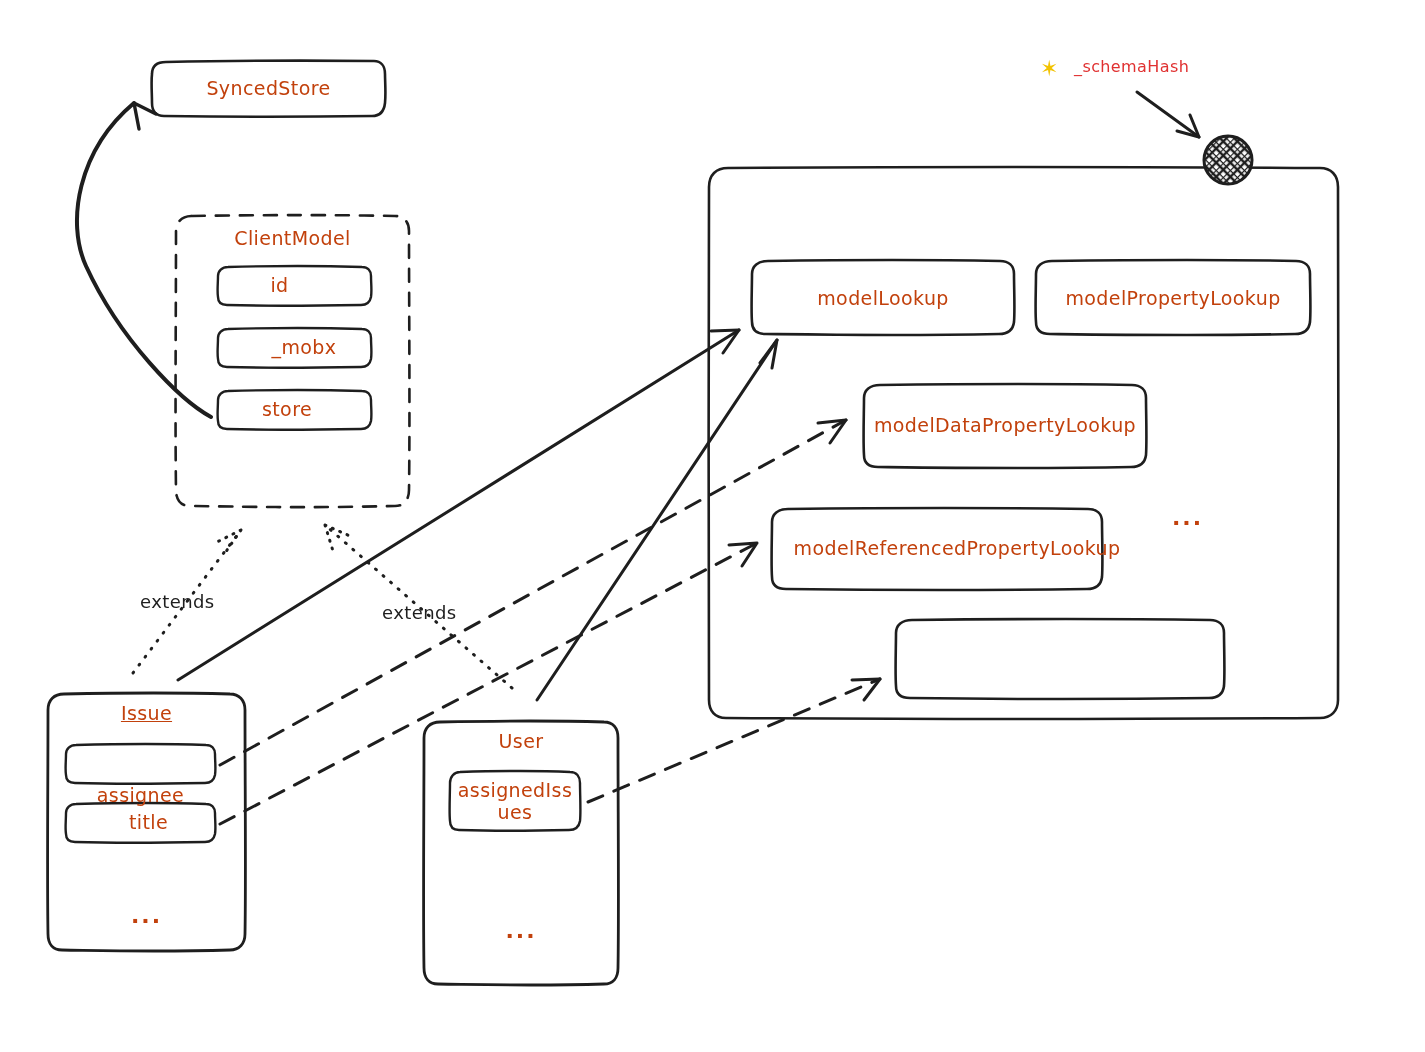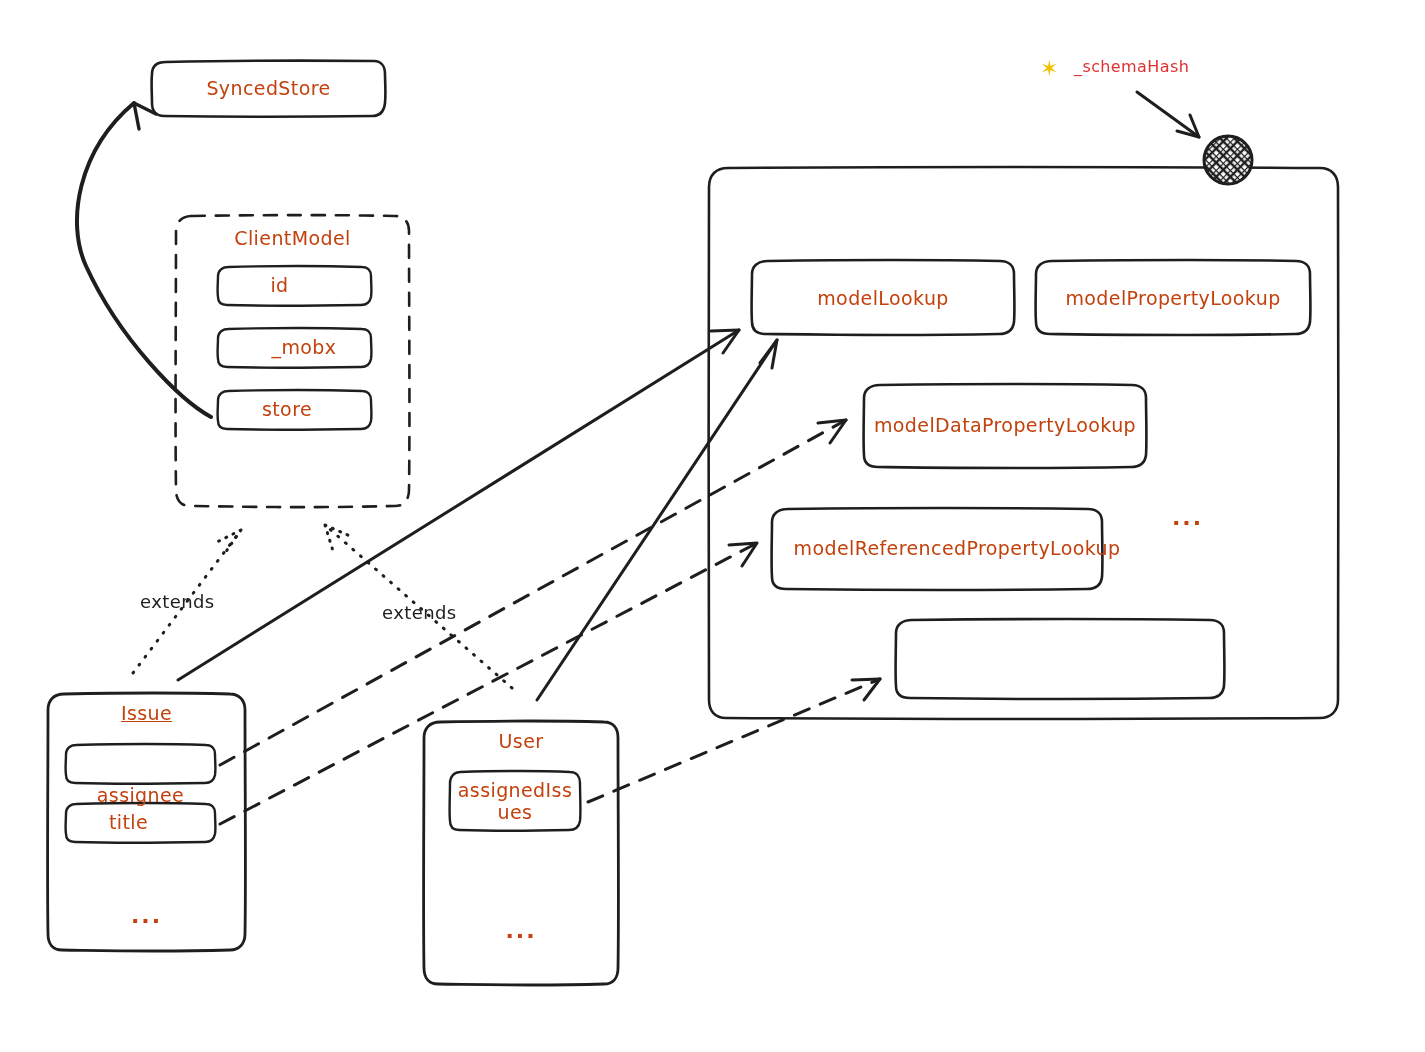--- a/index.html
+++ b/index.html
@@ -230,21 +230,21 @@
   <div class="lbl" style="left:176px; top:228px; width:233px;">ClientModel</div>
   <div class="lbl" style="left:204px; top:275px; width:151px;">id</div>
   <div class="lbl" style="left:229px; top:337px; width:150px;">_mobx</div>
   <div class="lbl" style="left:218px; top:399px; width:138px;">store</div>
 
   <div class="lbl extends" style="left:140px; top:592px;">extends</div>
   <div class="lbl extends" style="left:382px; top:603px;">extends</div>
 
   <div class="lbl" style="left:48px; top:703px; width:197px;text-decoration:underline;">Issue</div>
   <div class="lbl" style="left:66px; top:753px; width:149px;margin-top:32px;">assignee</div>
-  <div class="lbl" style="left:54px; top:812px; width:149px;">title</div>
+  <div class="lbl" style="left:74px; top:812px; width:149px;">title</div>
   <div class="lbl dots" style="left:48px; top:903px; width:197px;">...</div>
 
   <div class="lbl" style="left:424px; top:731px; width:194px;">User</div>
   <div class="lbl wrap" style="left:452px; top:780px; width:126px; word-break:break-all;">assignedIssues</div>
   <div class="lbl dots" style="left:424px; top:918px; width:194px;">...</div>
 
   <div class="lbl dots" style="left:1172px; top:505px;">...</div>
 
   <div class="lbl" style="left:752px; top:288px; width:262px;">modelLookup</div>
   <div class="lbl" style="left:1036px; top:288px; width:274px;">modelPropertyLookup</div>

